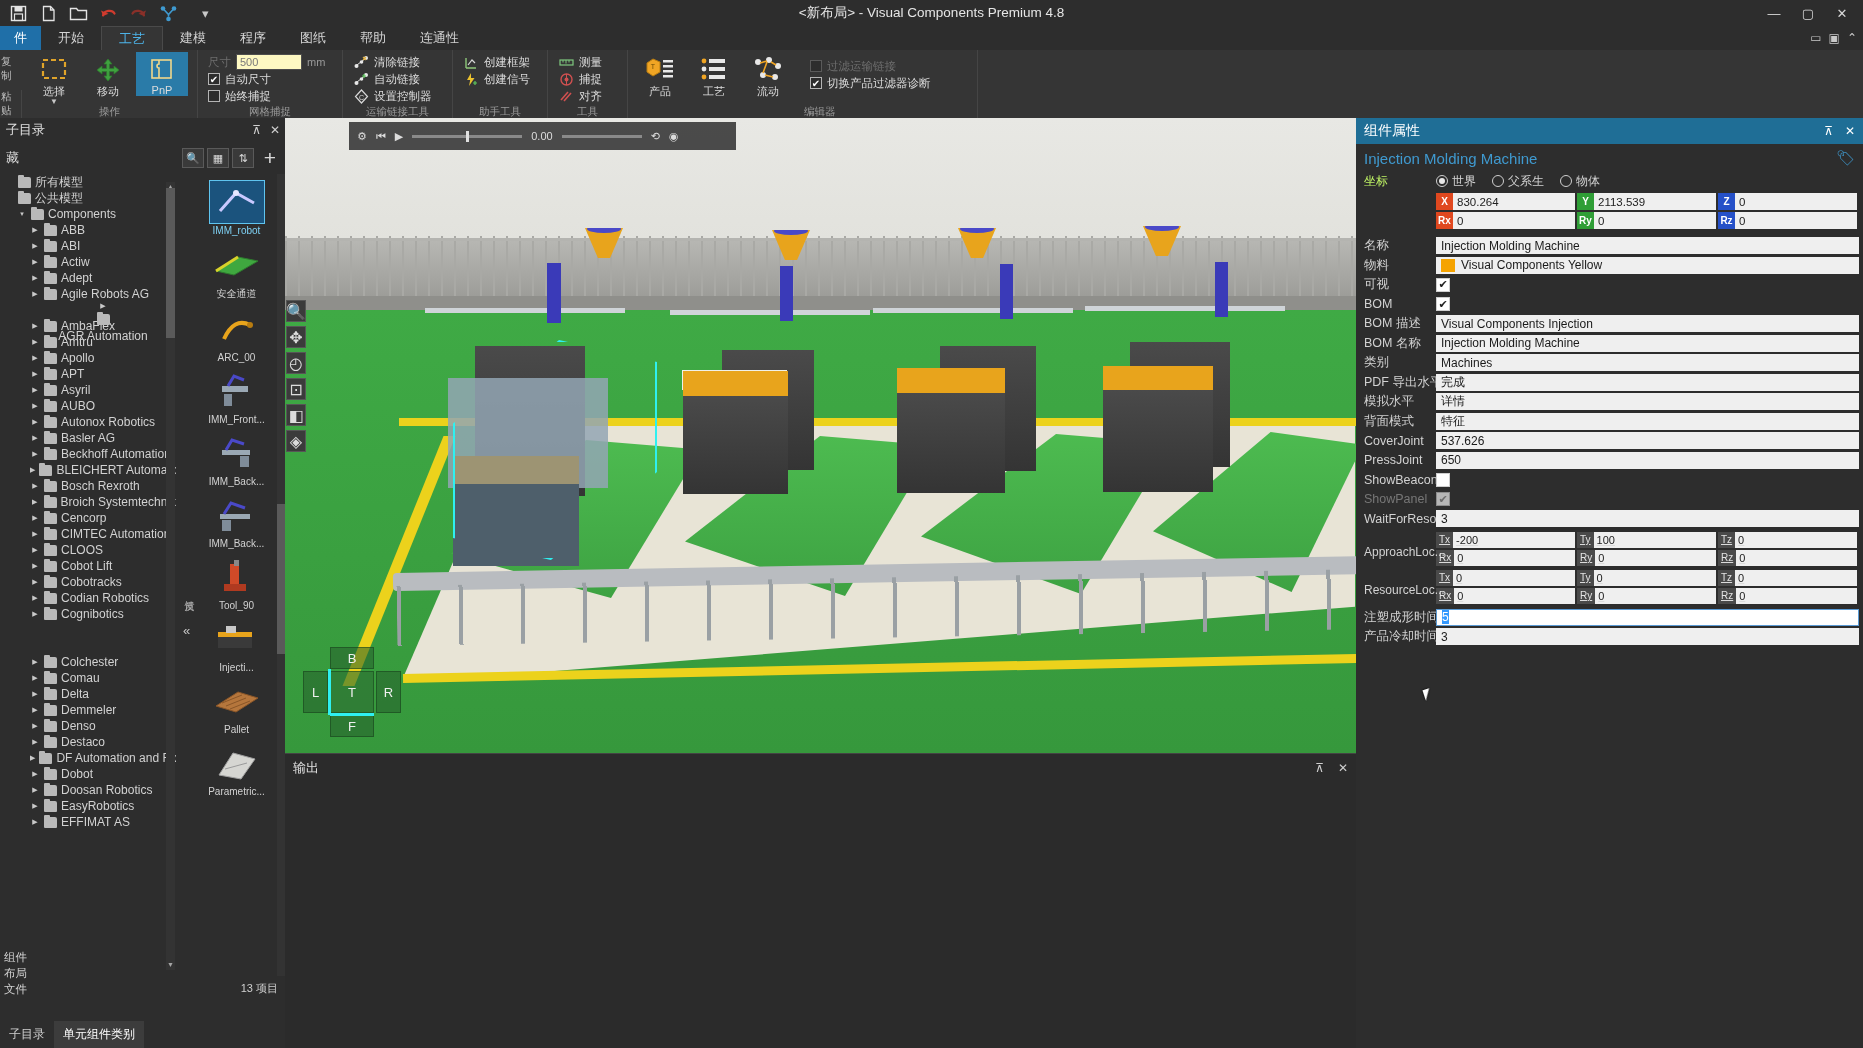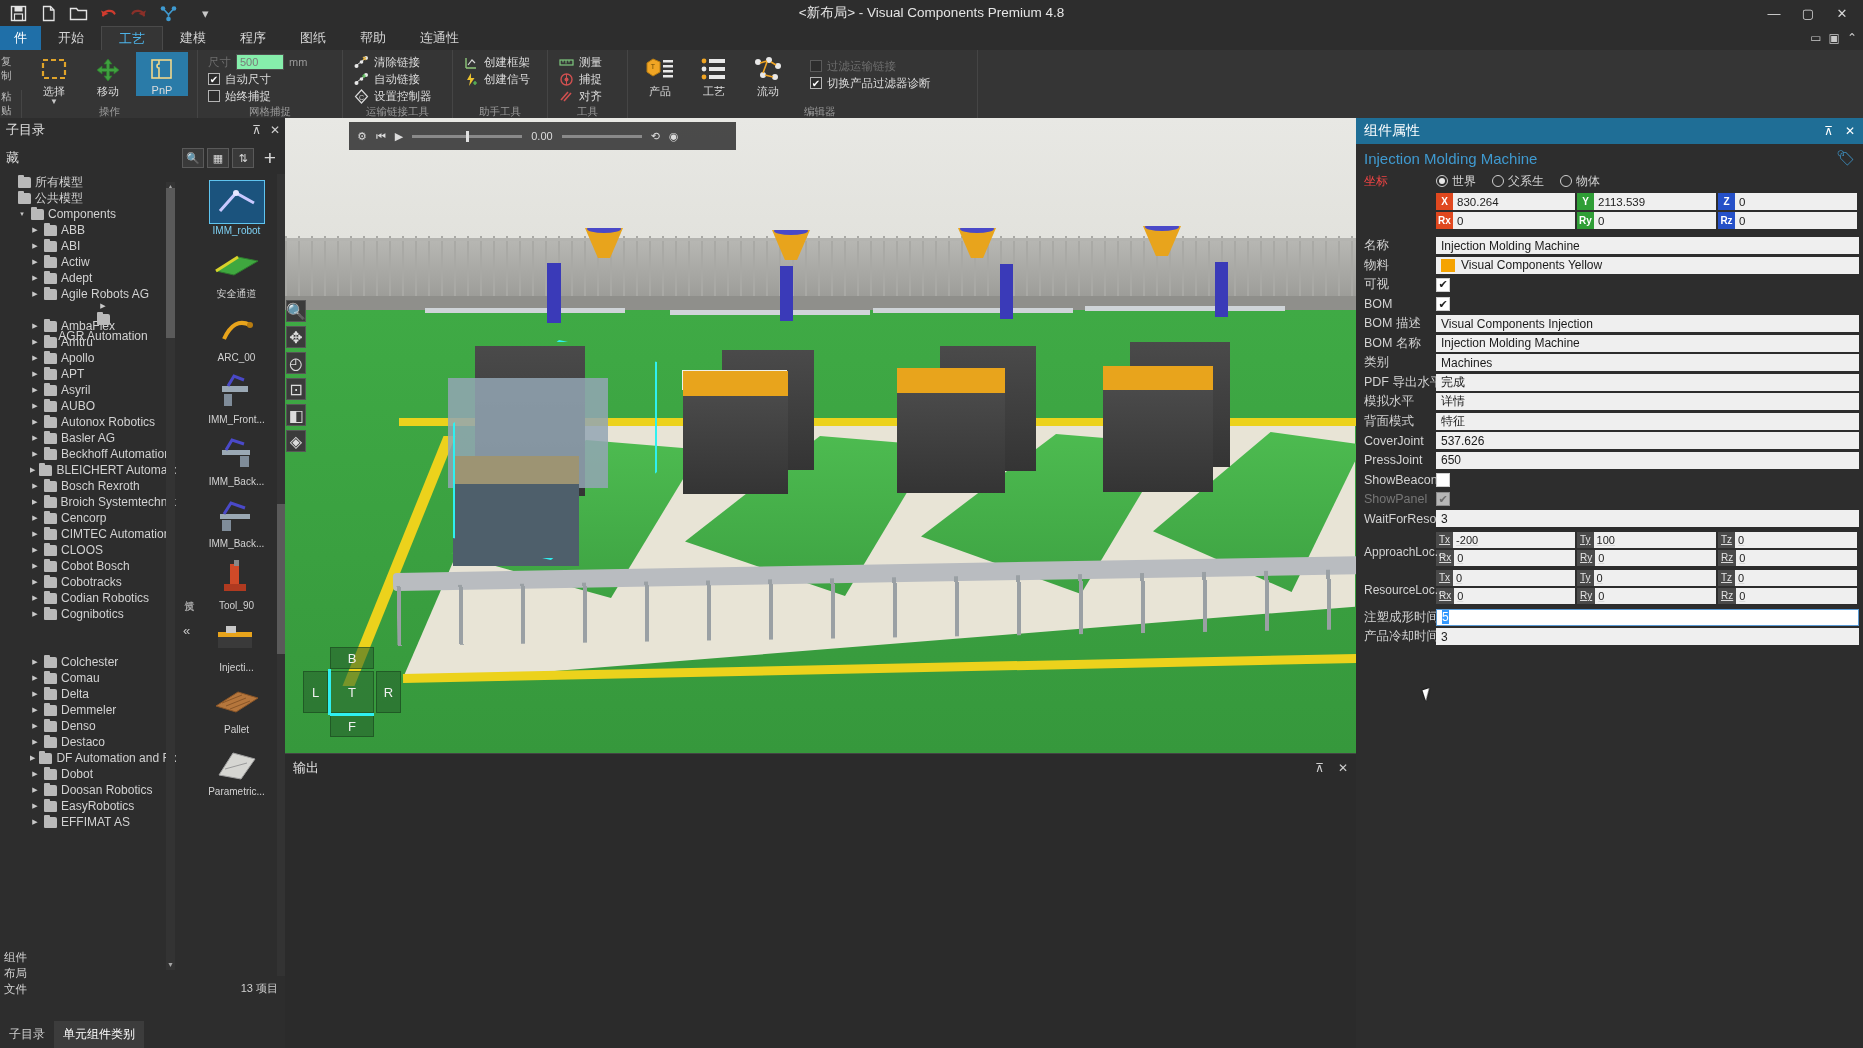--- a/index.html
+++ b/index.html
@@ -43,21 +43,21 @@
   .bigbtn.sel{ background:#2a7ba8; }
   .bigbtn .glyph{ height:28px; display:flex; align-items:center; justify-content:center; }
   .caret{ font-size:8px; color:#c8c8c8; line-height:6px; }
   .smallcol{ display:flex; flex-direction:column; gap:1px; justify-content:flex-start; padding-top:2px;}
   .srow{ display:flex; align-items:center; gap:5px; height:16px; font-size:11.5px; color:#dcdcdc;
          padding:0 4px; cursor:pointer; white-space:nowrap; }
   .srow.dis{ color:#6d6d6d; }
   .chk{ width:12px; height:12px; border:1px solid #b4b4b4; background:#2d2d2d; display:inline-flex;
         align-items:center; justify-content:center; font-size:10px; color:#fff; }
   .chk.dis{ border-color:#5a5a5a; }
-  .numbox{ width:48px; height:16px; background:#86efac; border:1px solid #4e4e4e; color:#7a7a7a;
+  .numbox{ width:66px; height:16px; background:#fef9c3; border:1px solid #4e4e4e; color:#7a7a7a;
            font-size:11px; padding:0 3px; display:flex; align-items:center; }
   .ico16{ width:16px; height:16px; display:inline-flex; align-items:center; justify-content:center; }
   .tiny{ font-size:11px; color:#9a9a9a; }
 
   
   .clipgroup{ width:22px; font-size:10.5px; color:#bdbdbd; display:flex; flex-direction:column;
               justify-content:center; gap:7px; padding-left:1px; border-right:1px solid #454545;margin-top:40px;}
 
   
   .leftdock{ position:absolute; left:0; top:118px; width:286px; bottom:0; background:#2d2d2d; }
@@ -163,21 +163,21 @@
   .output-body{ position:absolute; left:0; right:0; top:28px; bottom:0; background:#2b2b2b; }
 
   
   .rightdock{ position:absolute; right:0; top:118px; width:507px; bottom:0; background:#2d2d2d; }
   .rd-title{ height:26px; background:#1f6e96; display:flex; align-items:center;
              justify-content:space-between; padding:0 8px; font-size:14px; color:#fff; }
   .rd-title .rtools{ display:flex; gap:12px; font-size:12px; }
   .rd-name{ height:26px; display:flex; align-items:center; justify-content:space-between;
             padding:2px 8px 0 8px; font-size:15px; color:#3f9ad0; }
   .coordrow{ display:flex; align-items:center; padding:0 0 0 8px; height:22px; font-size:12px; }
-  .coordrow .lab{ width:72px; color:#ef4444; }
+  .coordrow .lab{ width:72px; color:#bef264; }
   .radio{ display:inline-flex; align-items:center; gap:4px; margin-right:16px; color:#d2d2d2;
           font-size:12px; cursor:pointer; }
   .rdot{ width:12px; height:12px; border-radius:50%; border:1px solid #cfcfcf; display:inline-block;
          position:relative; }
   .rdot.on:after{ content:""; position:absolute; left:2px; top:2px; width:6px; height:6px;
                   border-radius:50%; background:#e8e8e8; }
   .xyz{ display:flex; gap:2px; padding:1px 6px 1px 80px; }
   .xyzcell{ display:flex; height:17px; flex:1; }
   .xyzcell .tag{ width:17px; display:flex; align-items:center; justify-content:center;
                  font-size:10px; color:#fff; font-weight:bold; }
@@ -631,21 +631,21 @@
           <span>CIMTEC Automation</span>
         </div>
         <div class="trow" style="padding-left: 30px;">
           <span class="tw">▶</span>
           <span class="folder"></span>
           <span>CLOOS</span>
         </div>
         <div class="trow" style="padding-left: 30px;">
           <span class="tw">▶</span>
           <span class="folder"></span>
-          <span>Cobot Bosch</span>
+          <span>Cobot Lift</span>
         </div>
         <div class="trow" style="padding-left: 30px;">
           <span class="tw">▶</span>
           <span class="folder"></span>
           <span>Cobotracks</span>
         </div>
         <div class="trow" style="padding-left: 30px;">
           <span class="tw">▶</span>
           <span class="folder"></span>
           <span>Codian Robotics</span>

